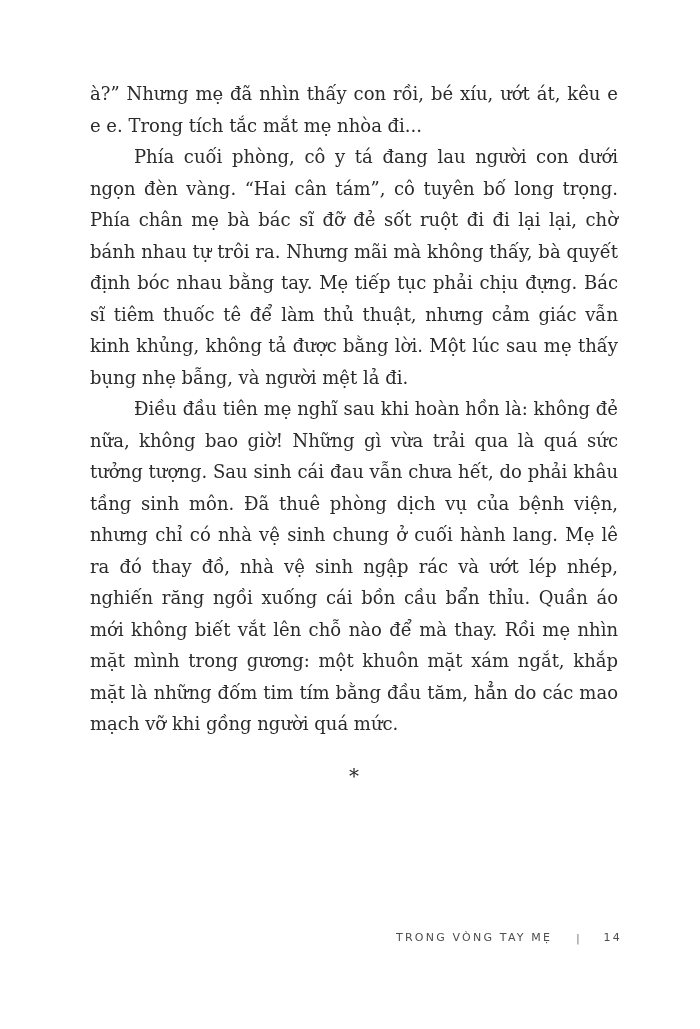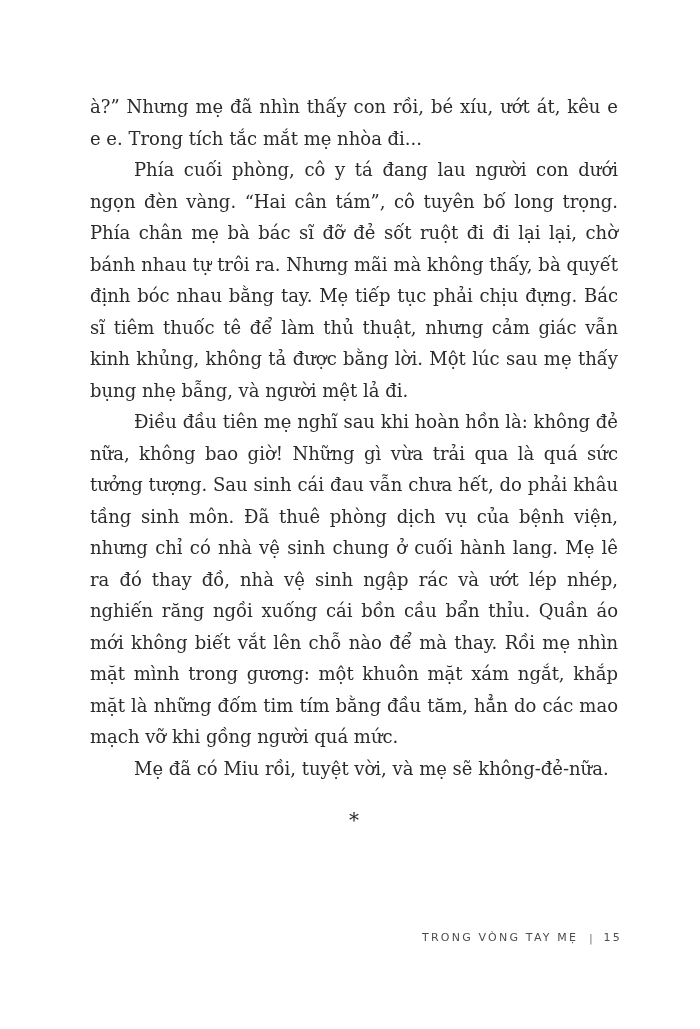--- a/index.html
+++ b/index.html
@@ -22,21 +22,20 @@
   .text-block {
     position: absolute;
     top: 78px;
     left: 90px;
     width: 528px;
     font-size: 18px;
     line-height: 31.5px;
     text-align: justify;
     text-justify: inter-word;
     color: #2b2b2b;
-    margin-top: 13px;
   }
 
   .para { text-indent: 0; }
   .para.indent { text-indent: 44px; }
 
   .section-break {
     text-align: center;
     text-indent: 0;
     margin-top: 21px;
     margin-bottom: 22px;
@@ -44,21 +43,21 @@
     line-height: 31.5px;
     color: #2b2b2b;
   }
 
   .page-footer {
     position: absolute;
     top: 931px;
     right: 78px;
     display: flex;
     align-items: flex-end;
-    gap: 11px;
+    gap: 24px;
     font-family: "DejaVu Sans", "Liberation Sans", sans-serif;
     font-size: 11px;
     letter-spacing: 2.2px;
     color: #4d4d4d;
     white-space: nowrap;
   }
 
   .footer-divider {
     color: #6a6a6a;
     font-size: 10px;
@@ -67,25 +66,24 @@
 </style>
 </head>
 <body>
 
 <div class="book-page">
 
   <main class="text-block">
     <p class="para no-indent">à?” Nhưng mẹ đã nhìn thấy con rồi, bé xíu, ướt át, kêu e e e. Trong tích tắc mắt mẹ nhòa đi...</p>
     <p class="para indent">Phía cuối phòng, cô y tá đang lau người con dưới ngọn đèn vàng. “Hai cân tám”, cô tuyên bố long trọng. Phía chân mẹ bà bác sĩ đỡ đẻ sốt ruột đi đi lại lại, chờ bánh nhau tự trôi ra. Nhưng mãi mà không thấy, bà quyết định bóc nhau bằng tay. Mẹ tiếp tục phải chịu đựng. Bác sĩ tiêm thuốc tê để làm thủ thuật, nhưng cảm giác vẫn kinh khủng, không tả được bằng lời. Một lúc sau mẹ thấy bụng nhẹ bẫng, và người mệt lả đi.</p>
     <p class="para indent">Điều đầu tiên mẹ nghĩ sau khi hoàn hồn là: không đẻ nữa, không bao giờ! Những gì vừa trải qua là quá sức tưởng tượng. Sau sinh cái đau vẫn chưa hết, do phải khâu tầng sinh môn. Đã thuê phòng dịch vụ của bệnh viện, nhưng chỉ có nhà vệ sinh chung ở cuối hành lang. Mẹ lê ra đó thay đồ, nhà vệ sinh ngập rác và ướt lép nhép, nghiến răng ngồi xuống cái bồn cầu bẩn thỉu. Quần áo mới không biết vắt lên chỗ nào để mà thay. Rồi mẹ nhìn mặt mình trong gương: một khuôn mặt xám ngắt, khắp mặt là những đốm tim tím bằng đầu tăm, hẳn do các mao mạch vỡ khi gồng người quá mức.</p>
-    <p class="para indent">Mẹ đã có Miu rồi, tuyệt vời, và mẹ sẽ không-đẻ-nữa.</p>
 
     <div class="section-break">*</div>
 
   </main>
 
   <footer class="page-footer">
     <span class="footer-title">TRONG VÒNG TAY MẸ</span>
     <span class="footer-divider">|</span>
-    <span class="footer-page-number">15</span>
+    <span class="footer-page-number">14</span>
   </footer>
 
 </div>
 
 </body></html>

